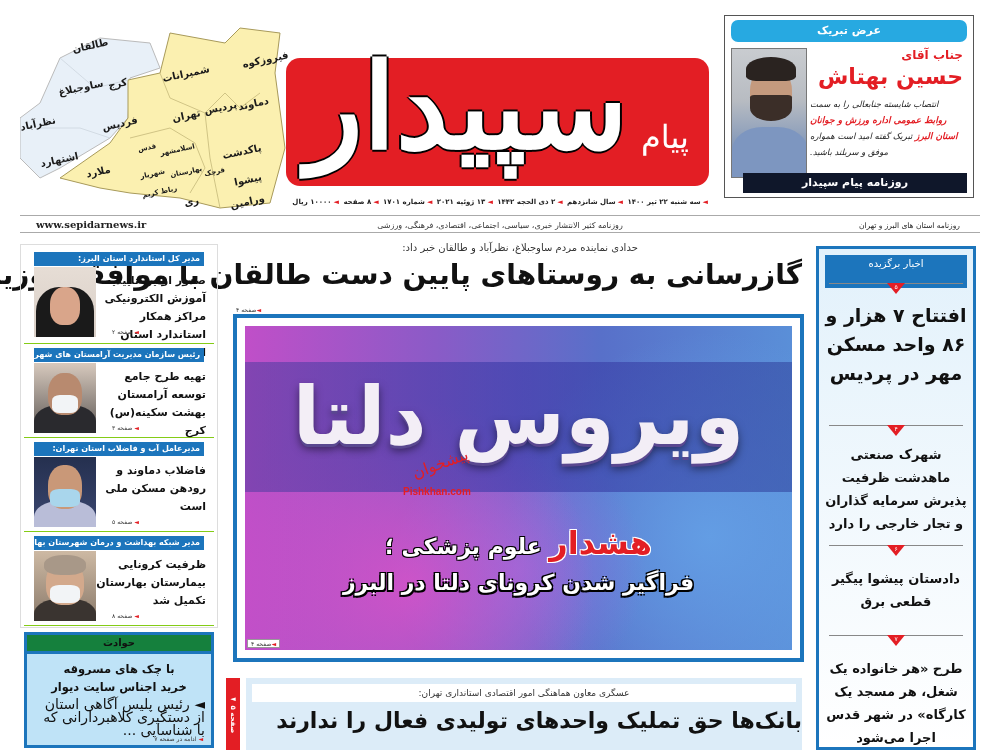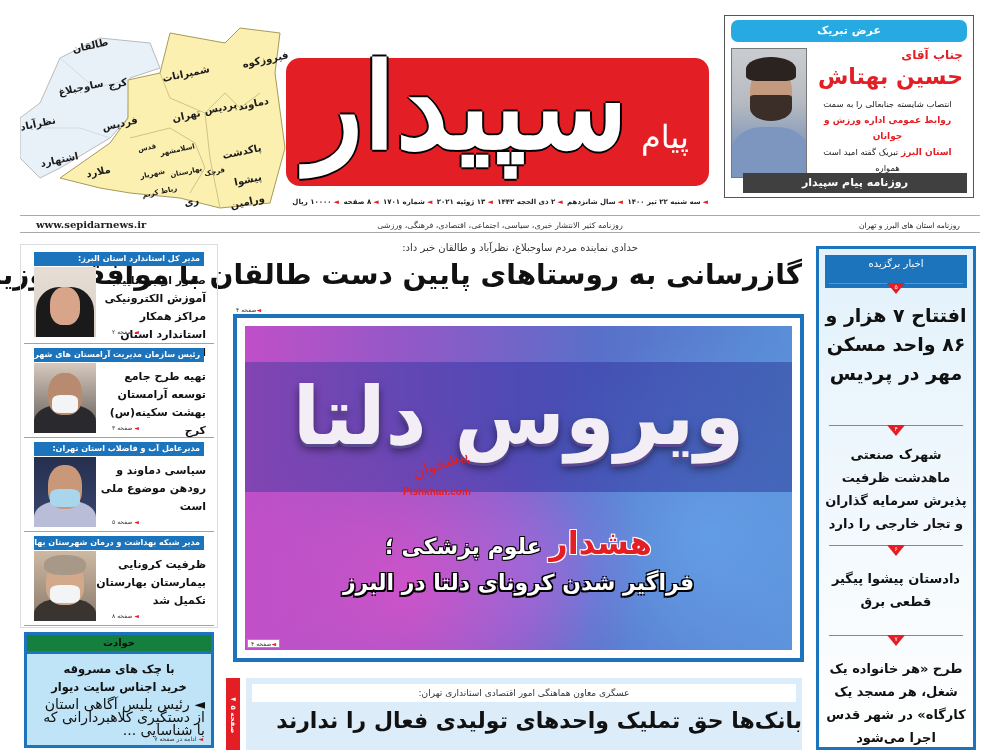--- a/index.html
+++ b/index.html
@@ -55,26 +55,26 @@
       border: 1px solid #777; overflow: hidden;
     }
     .face { position: absolute; left: 18px; top: 18px; width: 42px; height: 52px; background: #c49a7e; border-radius: 45% 45% 40% 40%; }
     .hair { position: absolute; left: 14px; top: 8px; width: 50px; height: 24px; background: #2a2320; border-radius: 50% 50% 20% 20%; }
     .beard { position: absolute; left: 18px; top: 46px; width: 42px; height: 26px; background: #3b2e28; border-radius: 10% 10% 50% 50%; }
     .shirt { position: absolute; left: 0; top: 78px; width: 76px; height: 60px; background: #7d96c0; border-radius: 40% 40% 0 0; }
     .congrats-title1 { position: absolute; right: 10px; top: 32px; font-size: 12px; color: #e31e24; font-weight: bold; }
     .congrats-name { position: absolute; right: 10px; top: 48px; font-size: 22px; color: #e31e24; font-weight: bold; }
     .congrats-body {
       position: absolute; right: 8px; top: 80px; width: 155px;
-      font-size: 8.5px; line-height: 16px; color: #222; text-align: center;
+      font-size: 8.5px; line-height: 16px; color: #222; text-align: left; font-style: italic;
     }
     .congrats-body .red { color: #e31e24; font-weight: bold; font-size: 9px; }
     .congrats-foot {
       position: absolute; left: 18px; right: 6px; bottom: 4px; height: 20px;
-      background: #404040; color: #fff; font-size: 11px; font-weight: bold;
+      background: #0f172a; color: #fff; font-size: 11px; font-weight: bold;
       text-align: center; line-height: 20px;
     }
 
     
     .date-bar {
       left: 320px; top: 198px; width: 390px; height: 12px;
       font-size: 7px; color: #222; text-align: center; white-space: nowrap; font-weight: bold;
     }
     .date-bar .tri { color: #e31e24; margin: 0 2px; }
 
@@ -369,21 +369,21 @@
   <div class="left-ref"><span class="tri">◄</span> <span>صفحه ۳</span></div>
 </div>
 
 <div class="left-item" style="top:438px;height:94px;">
   <div class="left-head">مدیرعامل آب و فاضلاب استان تهران:</div>
   <div class="left-photo ph-bg3">
     <div class="ph-body" style="left:0;top:44px;width:62px;height:40px;background:#b9bdd8;"></div>
     <div class="ph-head" style="left:14px;top:8px;width:34px;height:44px;background:#c99878;"></div>
     <div class="ph-mask" style="left:16px;top:32px;width:30px;height:18px;background:#a9d6ec;"></div>
   </div>
-  <div class="left-text">سیاسی دماوند و رودهن موضوع ملی است</div>
+  <div class="left-text">فاضلاب دماوند و رودهن مسکن ملی است</div>
   <div class="left-ref"><span class="tri">◄</span> <span>صفحه ۵</span></div>
 </div>
 
 <div class="left-item" style="top:532px;height:94px;">
   <div class="left-head">مدیر شبکه بهداشت و درمان شهرستان بهارستان:</div>
   <div class="left-photo ph-bg4">
     <div class="ph-body" style="left:0;top:48px;width:62px;height:36px;background:#3a3430;"></div>
     <div class="ph-head" style="left:12px;top:10px;width:38px;height:44px;background:#d3a98c;"></div>
     <div class="ph-head" style="left:10px;top:4px;width:42px;height:20px;background:#a89888;"></div>
     <div class="ph-mask" style="left:16px;top:34px;width:30px;height:18px;"></div>

